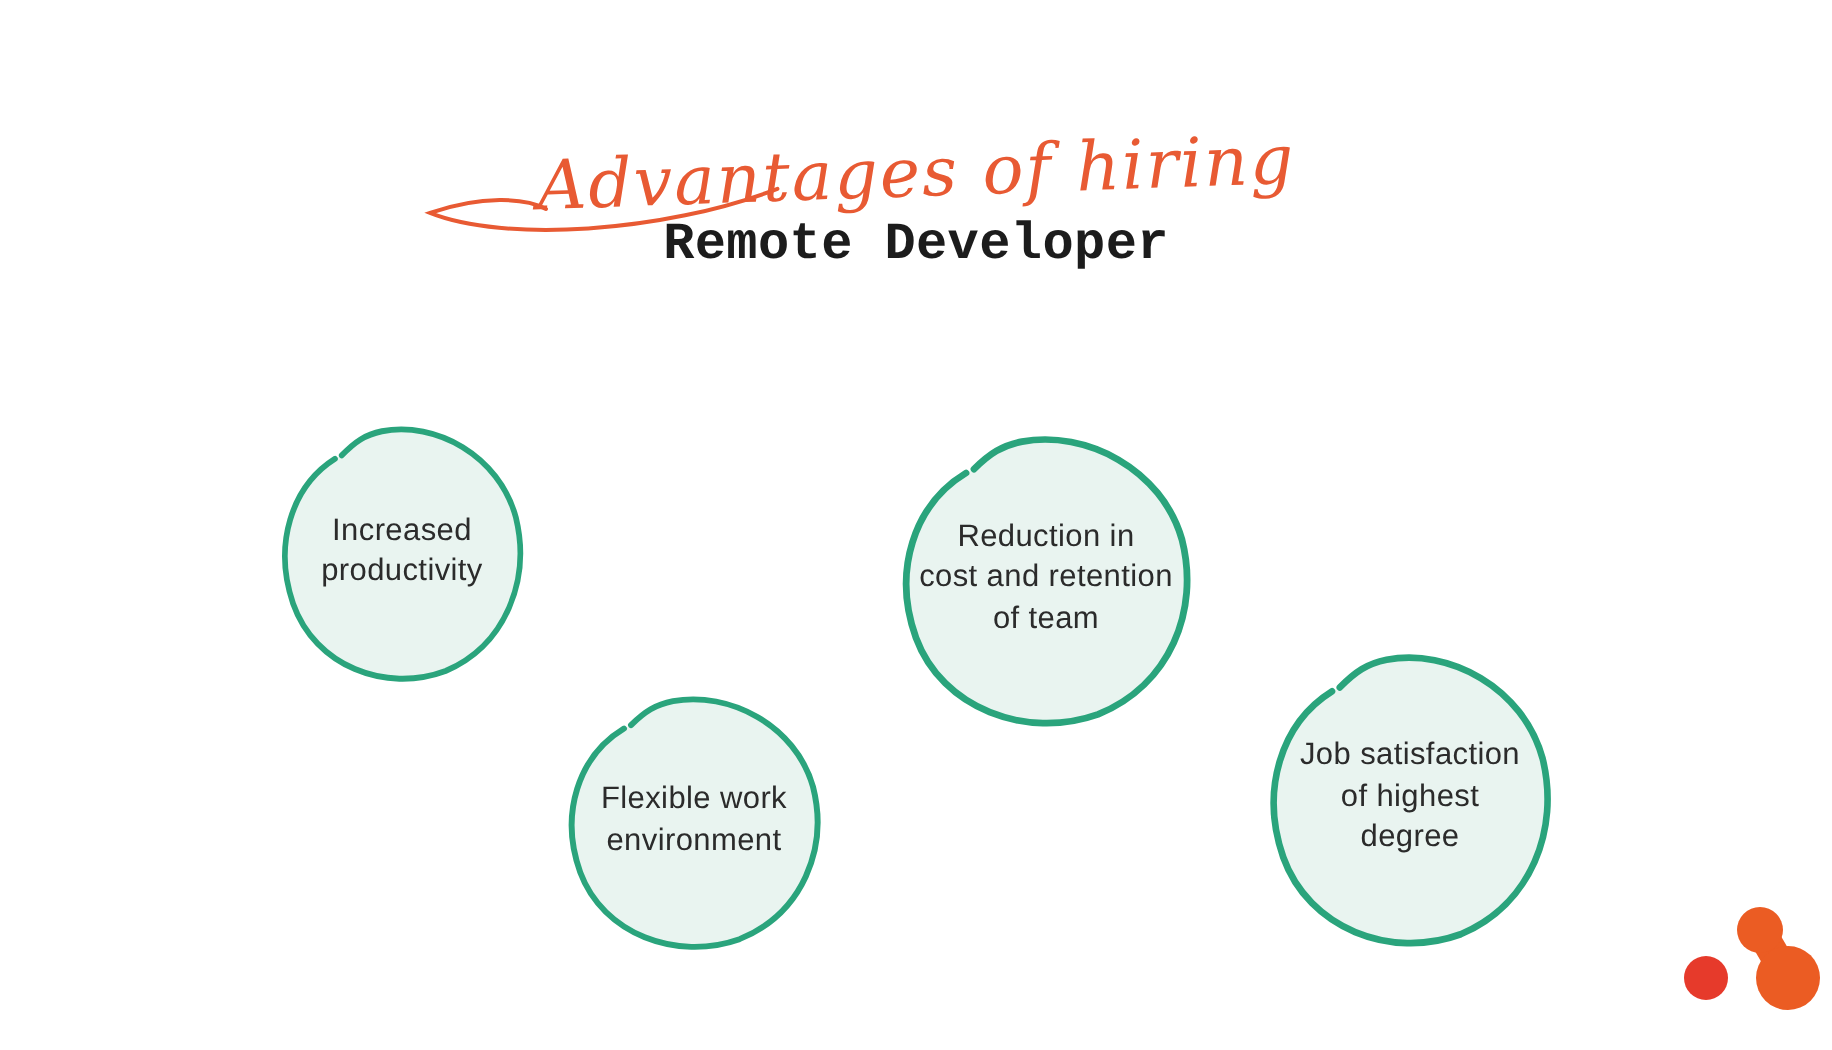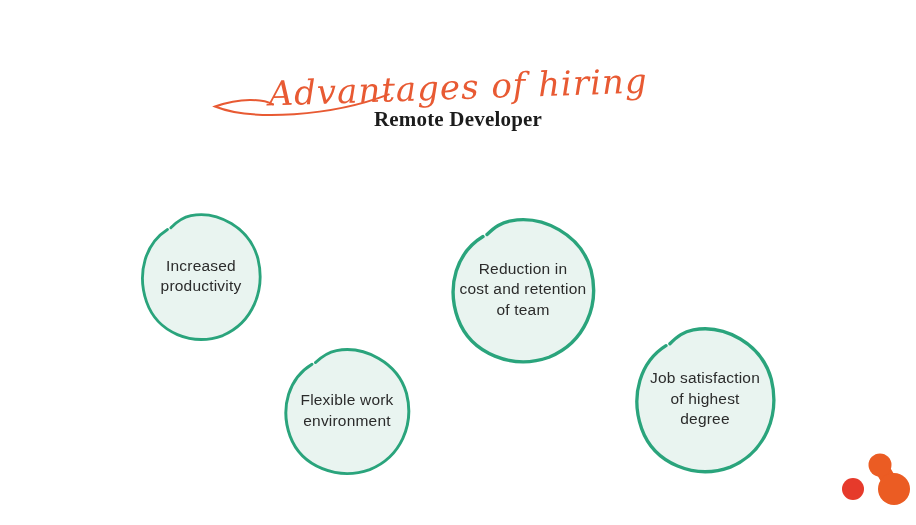--- a/index.html
+++ b/index.html
@@ -37,23 +37,23 @@
     padding-top: 28px;
   }
   .title-flourish {
     position: absolute;
     left: -58px;
     bottom: -10px;
     pointer-events: none;
   }
   .title-main {
     margin: 4px 0 0 0;
-    font-family: Liberation Serif, serif;
+    font-family: Liberation Mono, monospace;
     font-weight: 700;
-    font-size: 21px;
+    font-size: 26px;
     line-height: 1.1;
     color: var(--title-black, #1c1c1c);
     letter-spacing: 0.2px;
   }
 
   
   .bubble {
     position: absolute;
   }
   .bubble svg {

